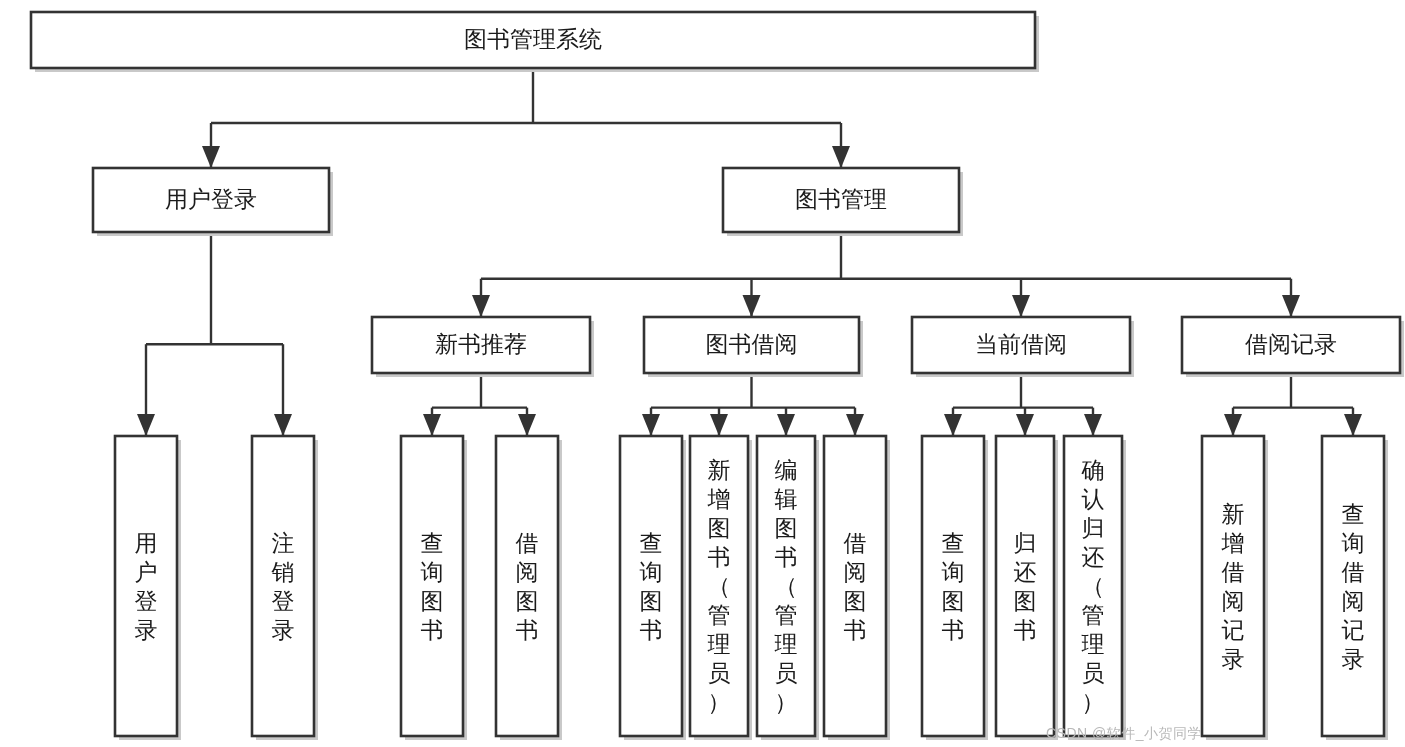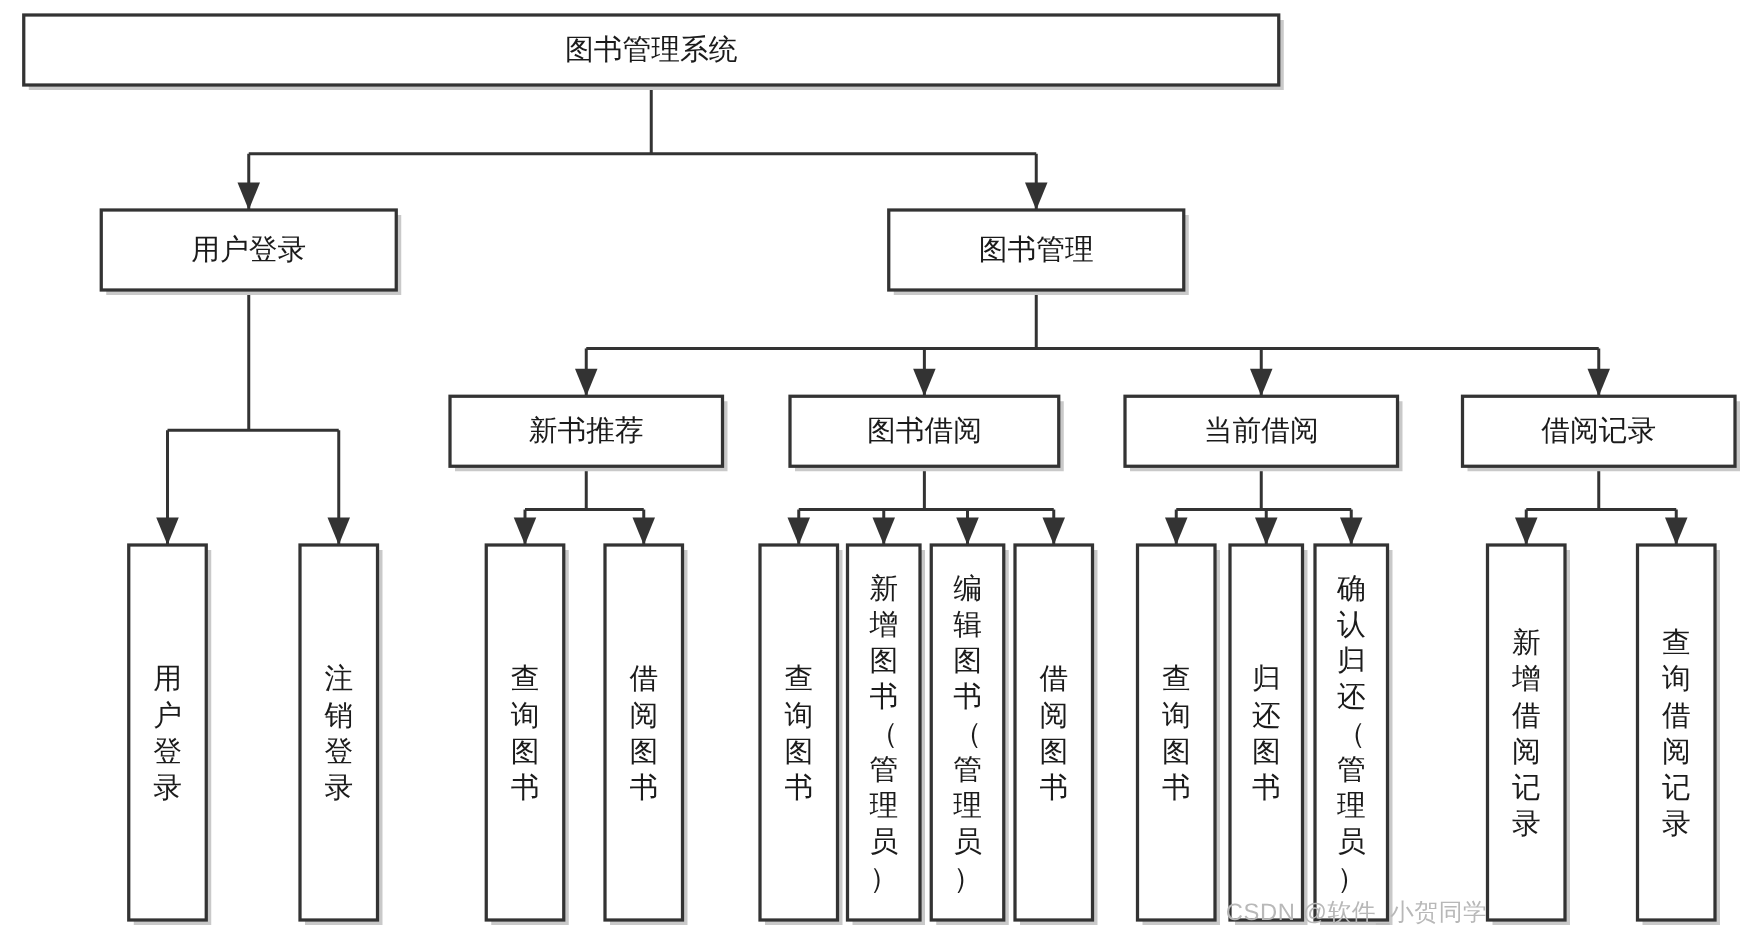--- a/index.html
+++ b/index.html
@@ -11,20 +11,21 @@
     width: 1405px;
     height: 747px;
     font-family: "Liberation Sans", "DejaVu Sans", sans-serif;
     overflow: hidden;
     position: relative;
   }
   #diagram-root {
     position: relative;
     width: 1198px;
     height: 747px;
+    margin-left: 12px;
   }
   svg.flow {
     position: absolute;
     left: 0;
     top: 0;
     width: 1405px;
     height: 747px;
     display: block;
   }
   .node-rect {
@@ -57,21 +58,21 @@
     font-family: "Liberation Sans", "DejaVu Sans", sans-serif;
     font-size: 23px;
     fill: #1b1b1b;
     text-anchor: middle;
   }
   .watermark {
     position: absolute;
     right: 8px;
     bottom: 4px;
     font-family: "Liberation Sans", "DejaVu Sans", sans-serif;
-    font-size: 19px;
+    font-size: 14px;
     color: #b8b8b8;
     letter-spacing: 0.5px;
     white-space: nowrap;
     user-select: none;
   }
 </style>
 </head>
 <body>
 
 <div id="diagram-root">

